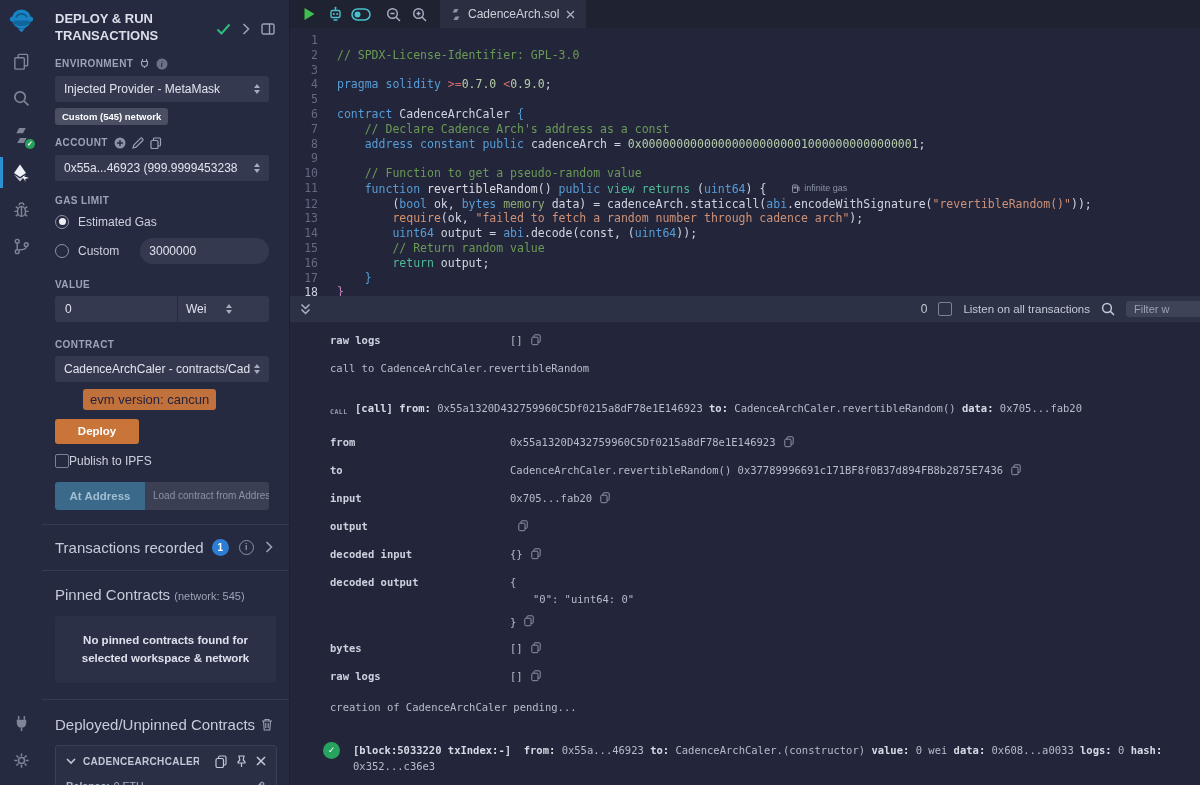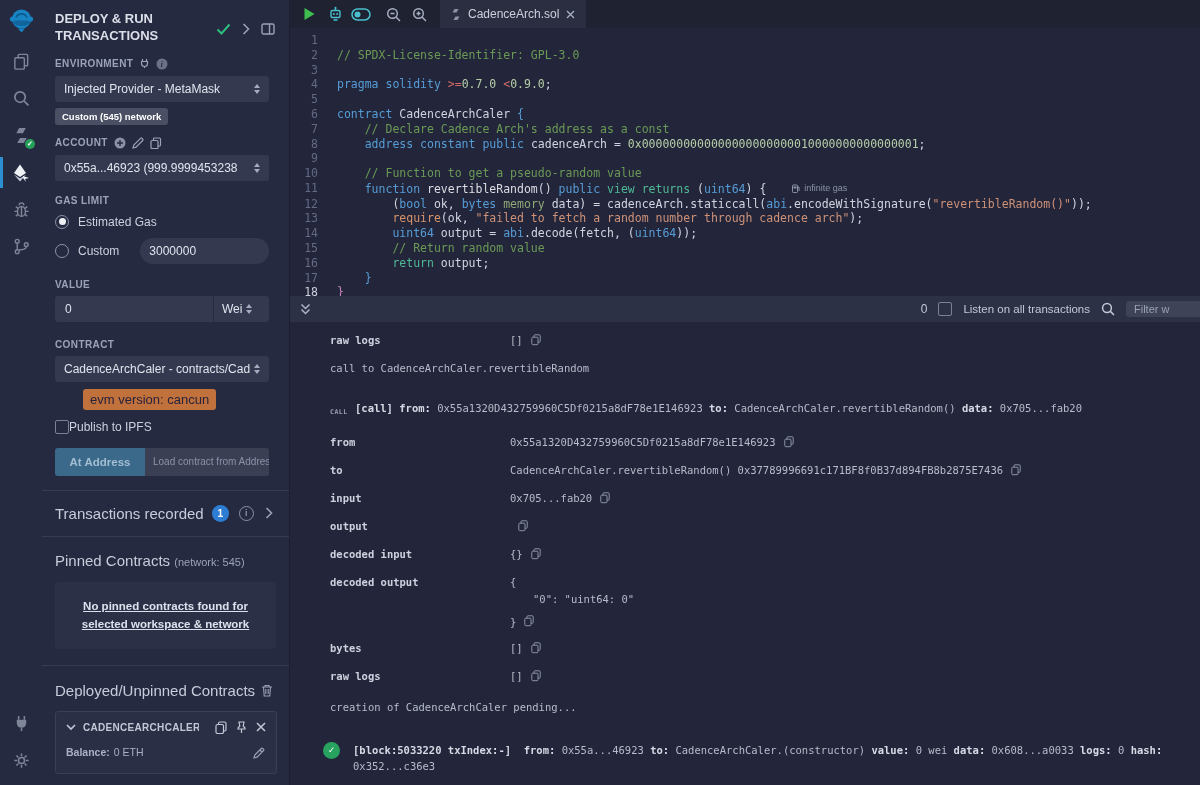--- a/index.html
+++ b/index.html
@@ -27,36 +27,36 @@
   .stepper { margin-left:4px; display:flex; flex-direction:column; gap:2px; flex-shrink:0; }
   .tri-up { width:0;height:0;border-left:3.5px solid transparent;border-right:3.5px solid transparent;border-bottom:4.5px solid #a5acbe; }
   .tri-dn { width:0;height:0;border-left:3.5px solid transparent;border-right:3.5px solid transparent;border-top:4.5px solid #a5acbe; }
   .badge-net { display:inline-block; background:#4a4f63; color:#fff; font-size:9.5px; font-weight:bold; padding:3px 7px; border-radius:3px; margin-top:6px; }
   .radio-row { display:flex; align-items:center; gap:9px; margin-top:9px; font-size:12px; color:#ccd1de; }
   .radio { width:14px; height:14px; border:1.5px solid #8b92a8; border-radius:50%; position:relative; flex-shrink:0; }
   .radio.checked::after { content:""; position:absolute; inset:2.5px; background:#edeff5; border-radius:50%; }
   .gas-input { flex:1; margin-left:12px; margin-top:0;border-radius:13px; }
   .value-row { display:flex; margin-top:6px; }
   .value-amount { flex:1; background:#343950; border-radius:3px 0 0 3px; height:26px; display:flex; align-items:center; padding:0 10px; font-size:12px; color:#e0e4ed; }
-  .value-unit { width:56px; background:#343950; border-left:1px solid #262a40; border-radius:0 3px 3px 0; height:26px; display:flex; align-items:center; padding:0 8px; font-size:12px; color:#e0e4ed; }
+  .value-unit { width:92px; background:#343950; border-left:1px solid #262a40; border-radius:0 3px 3px 0; height:26px; display:flex; align-items:center; padding:0 8px; font-size:12px; color:#e0e4ed; }
   .value-unit span { flex:1; }
   .badge-evm { display:inline-block; background:#c0713c; color:#28223a; font-size:13px; font-weight:normal; padding:3px 7px; border-radius:3px; margin-top:7px;margin-left:28px; }
   .btn-deploy { background:#c97539; color:#fff; font-size:11.5px; font-weight:bold; width:84px; height:25px; border:none; border-radius:3px; margin-top:9px; cursor:pointer; font-family:inherit; }
   .chk-row { display:flex; align-items:center; margin-top:10px; font-size:12px; color:#ccd1de; }
   .chk { width:14px; height:14px; border:1.5px solid #7b8298; border-radius:2px; flex-shrink:0; }
   .ataddr-row { display:flex; margin-top:14px; }
   .btn-ataddr { background:#3a698a; color:#a3bed3; font-size:11.5px; font-weight:bold; width:90px; height:28px; border:none; border-radius:3px 0 0 3px; cursor:pointer; font-family:inherit; }
   .ataddr-input { flex:1; background:#3b3f54; color:#8b92a8; font-size:10px; display:flex; align-items:center; padding:0 8px; border-radius:0 3px 3px 0; white-space:nowrap; overflow:hidden; }
   .divider { border-top:1px solid #363b50; margin-top:14px; }
   .tx-row { display:flex; align-items:center; padding:14px 16px 14px 13px; }
   .sec-title { font-size:15px; color:#c6ccda; }
   .sec-title small { font-size:11px; color:#9aa2b6; }
   .badge-count { background:#2d7dd2; color:#fff; width:17px; height:17px; border-radius:50%; font-size:10px; font-weight:bold; display:flex; align-items:center; justify-content:center; margin-left:8px; flex-shrink:0; }
   .info-circ { width:15px; height:15px; border:1.2px solid #8b92a8; border-radius:50%; color:#8b92a8; font-size:9px; display:flex; align-items:center; justify-content:center; font-weight:bold; margin-left:10px; }
-  .empty-box { background:#2c3047; border-radius:3px; margin:12px 13px 0; padding:15px 8px; text-align:center; font-size:11.5px; font-weight:bold; color:#dde1ec; line-height:1.6;text-decoration:underline; }
+  .empty-box { background:#2c3047; border-radius:3px; margin:12px 13px 0; padding:15px 8px; text-align:center; font-size:11.5px; font-weight:bold; color:#dde1ec; line-height:1.6; }
   .dep-row { display:flex; align-items:center; padding:16px 16px 0 13px; }
   .card { margin:12px 12px 0 13px; background:#2b2f45; border:1px solid #3a3f55; border-radius:3px; padding:9px 10px 14px; }
   .card-head { display:flex; align-items:center; gap:7px; }
   .card-title { font-size:10px; font-weight:bold; color:#c2c8d6; letter-spacing:.3px; white-space:nowrap; overflow:hidden; width:116px; }
   .card-icons { display:flex; gap:9px; margin-left:auto; align-items:center; }
   .balance-row { display:flex; font-size:10.5px; color:#aab1c4; margin-top:12px; align-items:center; }
   .balance-row b { font-weight:bold; margin-right:4px; }
 
   
   .main { flex:1; min-width:0; display:flex; flex-direction:column; background:#23263a; }
@@ -292,20 +292,23 @@
     <div class="sec" style="margin-top:17px;">
       <div class="lbl">CONTRACT</div>
       <div class="select">
         <span class="select-text">CadenceArchCaler - contracts/Cad</span>
         <span class="stepper">
             <span class="tri-up"></span>
             <span class="tri-dn"></span>
           </span>
       </div>
       <span class="badge-evm">evm version: cancun</span>
+      <div>
+        <button class="btn-deploy">Deploy</button>
+      </div>
       <div class="chk-row">
         <span class="chk"></span>
         <span>Publish to IPFS</span>
       </div>
       <div class="ataddr-row">
         <button class="btn-ataddr">At Address</button>
         <div class="ataddr-input">Load contract from Addres</div>
       </div>
     </div>
 
@@ -445,21 +448,21 @@
         <div class="code-line"><span class="line-num">8</span><span><span class="tok-kw">    address constant public </span><span class="tok-pl">cadenceArch = </span><span class="tok-num">0x0000000000000000000000010000000000000001</span><span class="tok-pl">;</span></span></div>
         <div class="code-line"><span class="line-num">9</span><span></span></div>
         <div class="code-line"><span class="line-num">10</span><span><span class="tok-cm">    // Function to get a pseudo-random value</span></span></div>
         <div class="code-line"><span class="line-num">11</span><span><span class="tok-kw">    function </span><span class="tok-fn">revertibleRandom</span><span class="tok-pl">() </span><span class="tok-kw">public </span><span class="tok-kw2">view returns </span><span class="tok-pl">(</span><span class="tok-kw">uint64</span><span class="tok-pl">) {</span><span class="gas-note"><span><svg width="8" height="9" viewBox="0 0 8 9">
                   <rect x="0.5" y="1" width="5" height="7.5" rx="0.8" stroke="#8b92a8" stroke-width="1" fill="none"></rect>
                   <path d="M5.5 3h1.5v4" stroke="#8b92a8" stroke-width="1" fill="none"></path>
                   <path d="M1.5 2.5h3v2h-3z" fill="#8b92a8"></path>
                 </svg></span><span>infinite gas</span></span></span></div>
         <div class="code-line"><span class="line-num">12</span><span><span class="tok-pl">        (</span><span class="tok-kw">bool </span><span class="tok-pl">ok, </span><span class="tok-kw">bytes </span><span class="tok-mem">memory </span><span class="tok-pl">data) = cadenceArch.staticcall(</span><span class="tok-kw">abi</span><span class="tok-pl">.encodeWithSignature(</span><span class="tok-str">"revertibleRandom()"</span><span class="tok-pl">));</span></span></div>
         <div class="code-line"><span class="line-num">13</span><span><span class="tok-req">        require</span><span class="tok-pl">(ok, </span><span class="tok-str">"failed to fetch a random number through cadence arch"</span><span class="tok-pl">);</span></span></div>
-        <div class="code-line"><span class="line-num">14</span><span><span class="tok-kw">        uint64 </span><span class="tok-pl">output = </span><span class="tok-kw">abi</span><span class="tok-pl">.decode(fetch, (</span><span class="tok-kw">uint64</span><span class="tok-pl">));</span></span></div>
+        <div class="code-line"><span class="line-num">14</span><span><span class="tok-kw">        uint64 </span><span class="tok-pl">output = </span><span class="tok-kw">abi</span><span class="tok-pl">.decode(const, (</span><span class="tok-kw">uint64</span><span class="tok-pl">));</span></span></div>
         <div class="code-line"><span class="line-num">15</span><span><span class="tok-cm">        // Return random value</span></span></div>
         <div class="code-line"><span class="line-num">16</span><span><span class="tok-kw2">        return </span><span class="tok-pl">output;</span></span></div>
         <div class="code-line"><span class="line-num">17</span><span><span class="tok-pl">    </span><span class="tok-br">}</span></span></div>
         <div class="code-line"><span class="line-num active">18</span><span><span class="tok-brm">}</span></span></div>
       </div>
 
     <div class="termbar">
       <span>
           <svg width="13" height="14" viewBox="0 0 13 14">
             <path d="M2.5 2.5l4 4 4-4M2.5 7.5l4 4 4-4" stroke="#aeb4c6" stroke-width="1.5" fill="none"></path>

